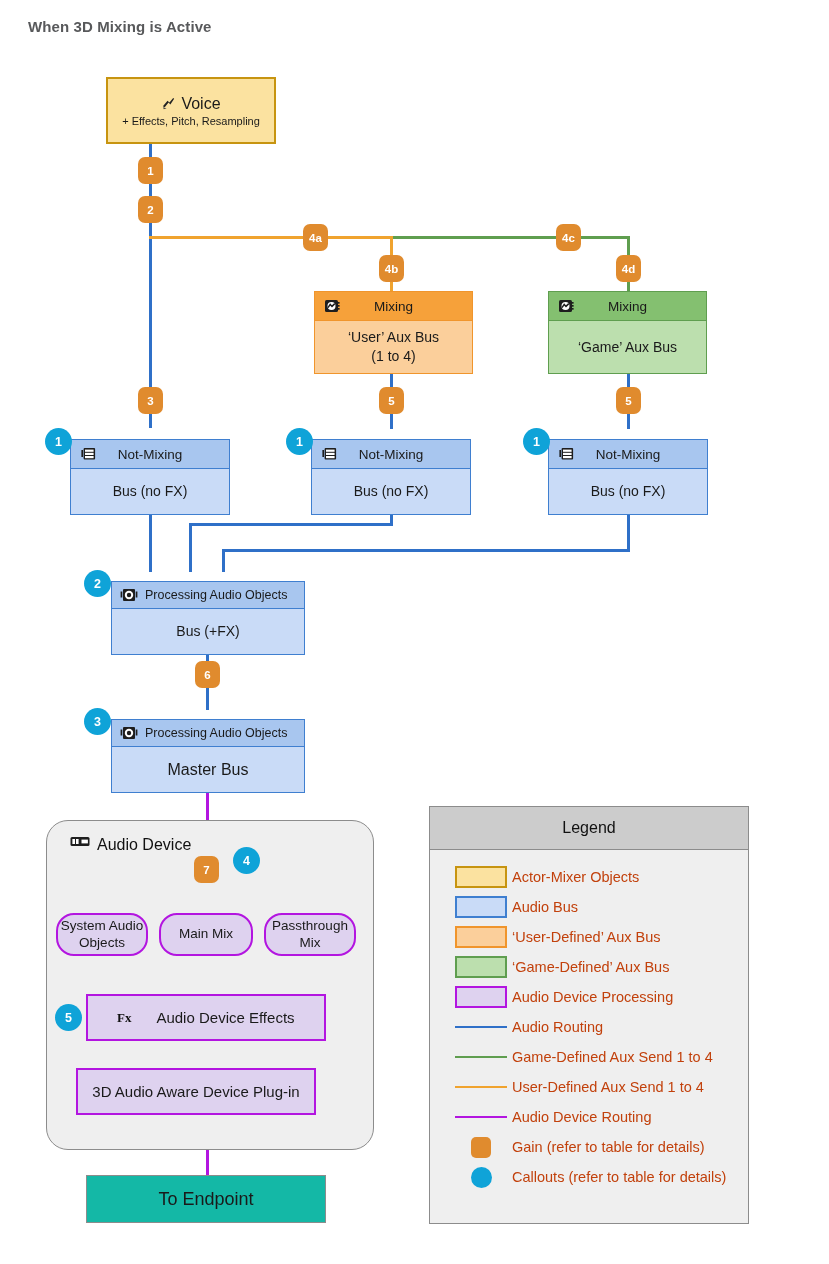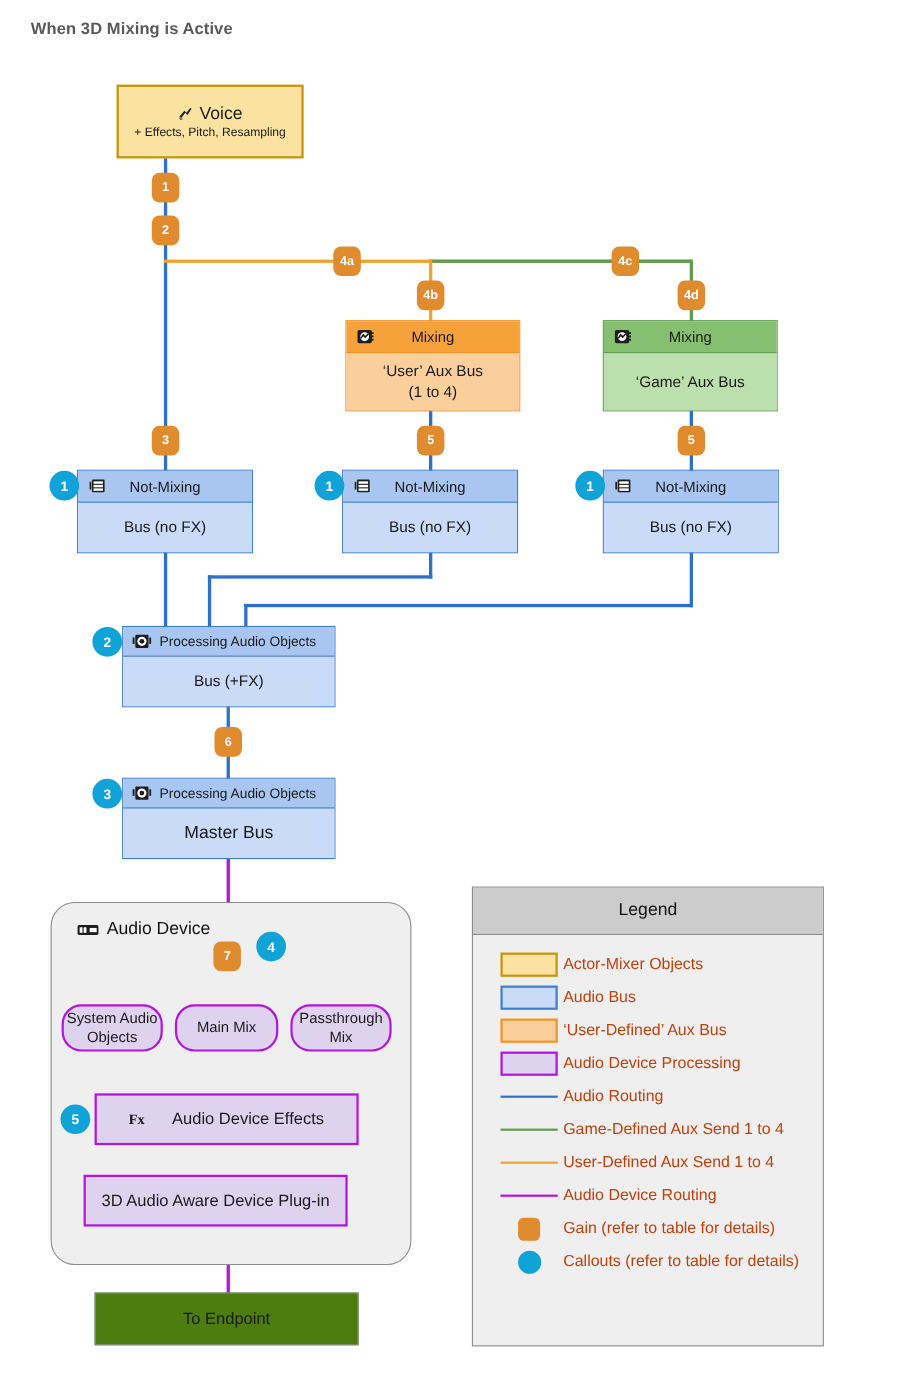--- a/index.html
+++ b/index.html
@@ -31,21 +31,21 @@
 
   
   .voice{
     border:2px solid #c79410;background:#fbe2a0;
     display:flex;flex-direction:column;align-items:center;justify-content:center;
   }
   .voice .t1{font-size:16px;display:flex;align-items:center;gap:5px;}
   .voice .t2{font-size:11px;margin-top:2px;}
 
   
-  .bus{border:1.6px solid #3f7fd0;}
+  .bus{border:1.6px solid #3f7fd0;margin-top:12px;}
   .bus .hdr{background:#a8c6ef;border-bottom:1.6px solid #3f7fd0;}
   .bus .body{background:#c9dbf7;}
 
   
   .uaux{border:1.6px solid #f0952c;}
   .uaux .hdr{background:#f6a13a;border-bottom:1.6px solid #f0952c;}
   .uaux .body{background:#fbcf9b;}
 
   
   .gaux{border:1.6px solid #5f9e4f;}
@@ -60,31 +60,31 @@
   }
   
   .admix{
     border:2px solid #b315e0;background:#ded2ef;border-radius:18px;
     display:flex;align-items:center;justify-content:center;text-align:center;
     font-size:13.5px;line-height:1.2;
   }
 
   
   .endpoint{
-    border:1.6px solid #8c8c8c;background:#4d7c0f;
-    display:flex;align-items:center;justify-content:center;font-size:15px;
+    border:1.6px solid #8c8c8c;background:#14b8a6;
+    display:flex;align-items:center;justify-content:center;font-size:18px;
   }
 
   
   #audio-device-group{
     left:46px;top:820px;width:328px;height:330px;
     border:1.5px solid #8c8c8c;border-radius:22px;background:#efefef;
   }
   #audio-device-label{
-    left:70px;top:836px;font-size:16px;display:flex;align-items:center;gap:7px;
+    left:70px;top:836px;font-size:16px;display:flex;gap:7px;
     color:#111;
   }
 
   
   .ln{position:absolute;}
   .v-blue{width:3px;background:#2f70c8;}
   .h-blue{height:3px;background:#2f70c8;}
   .v-org{width:3px;background:#f0a32e;}
   .h-org{height:3px;background:#f0a32e;}
   .v-grn{width:3px;background:#5f9e4f;}
@@ -374,20 +374,26 @@
           <div class="llabel">Audio Bus</div>
         </div>
         <div class="lrow">
           <div class="lswatch">
             <div class="sw-box" style="background: rgb(251, 207, 155); border: 2px solid rgb(240, 149, 44);"></div>
           </div>
           <div class="llabel">‘User-Defined’ Aux Bus</div>
         </div>
         <div class="lrow">
           <div class="lswatch">
+            <div class="sw-box" style="background: rgb(188, 223, 174); border: 2px solid rgb(95, 158, 79);"></div>
+          </div>
+          <div class="llabel">‘Game-Defined’ Aux Bus</div>
+        </div>
+        <div class="lrow">
+          <div class="lswatch">
             <div class="sw-box" style="background: rgb(222, 210, 239); border: 2px solid rgb(179, 21, 224);"></div>
           </div>
           <div class="llabel">Audio Device Processing</div>
         </div>
         <div class="lrow">
           <div class="lswatch">
             <div class="sw-line" style="border-top-color: rgb(47, 112, 200);"></div>
           </div>
           <div class="llabel">Audio Routing</div>
         </div>

